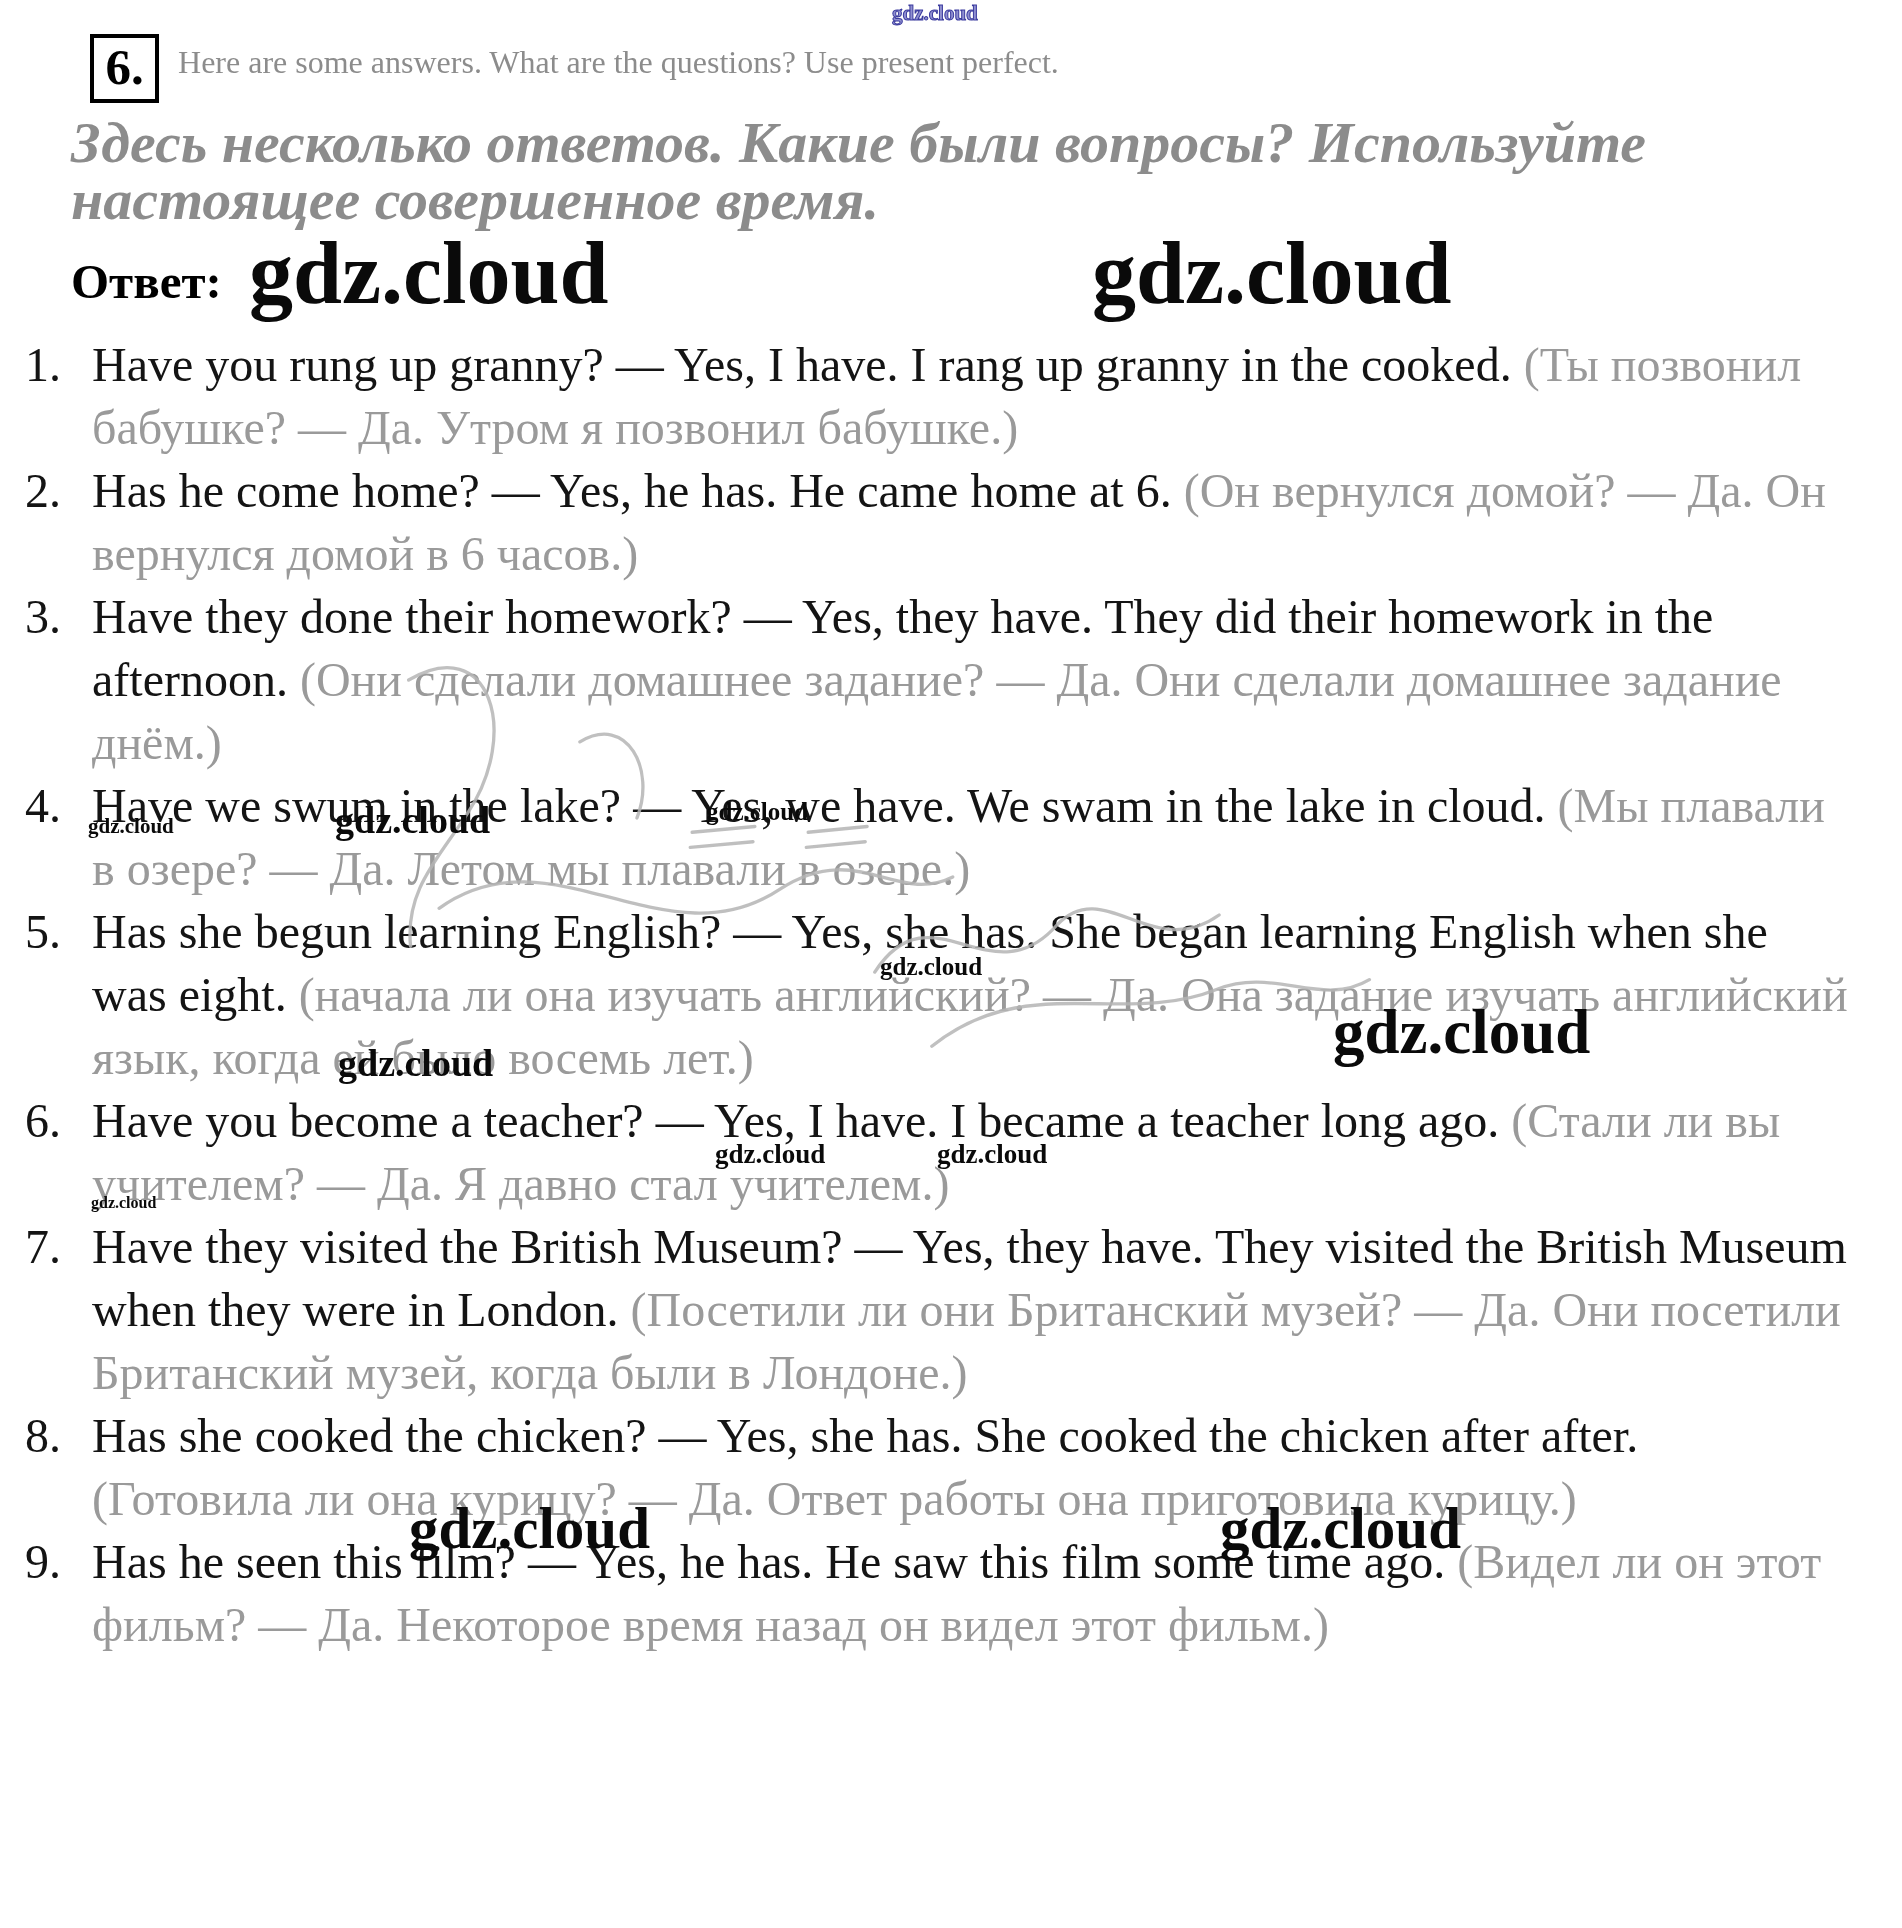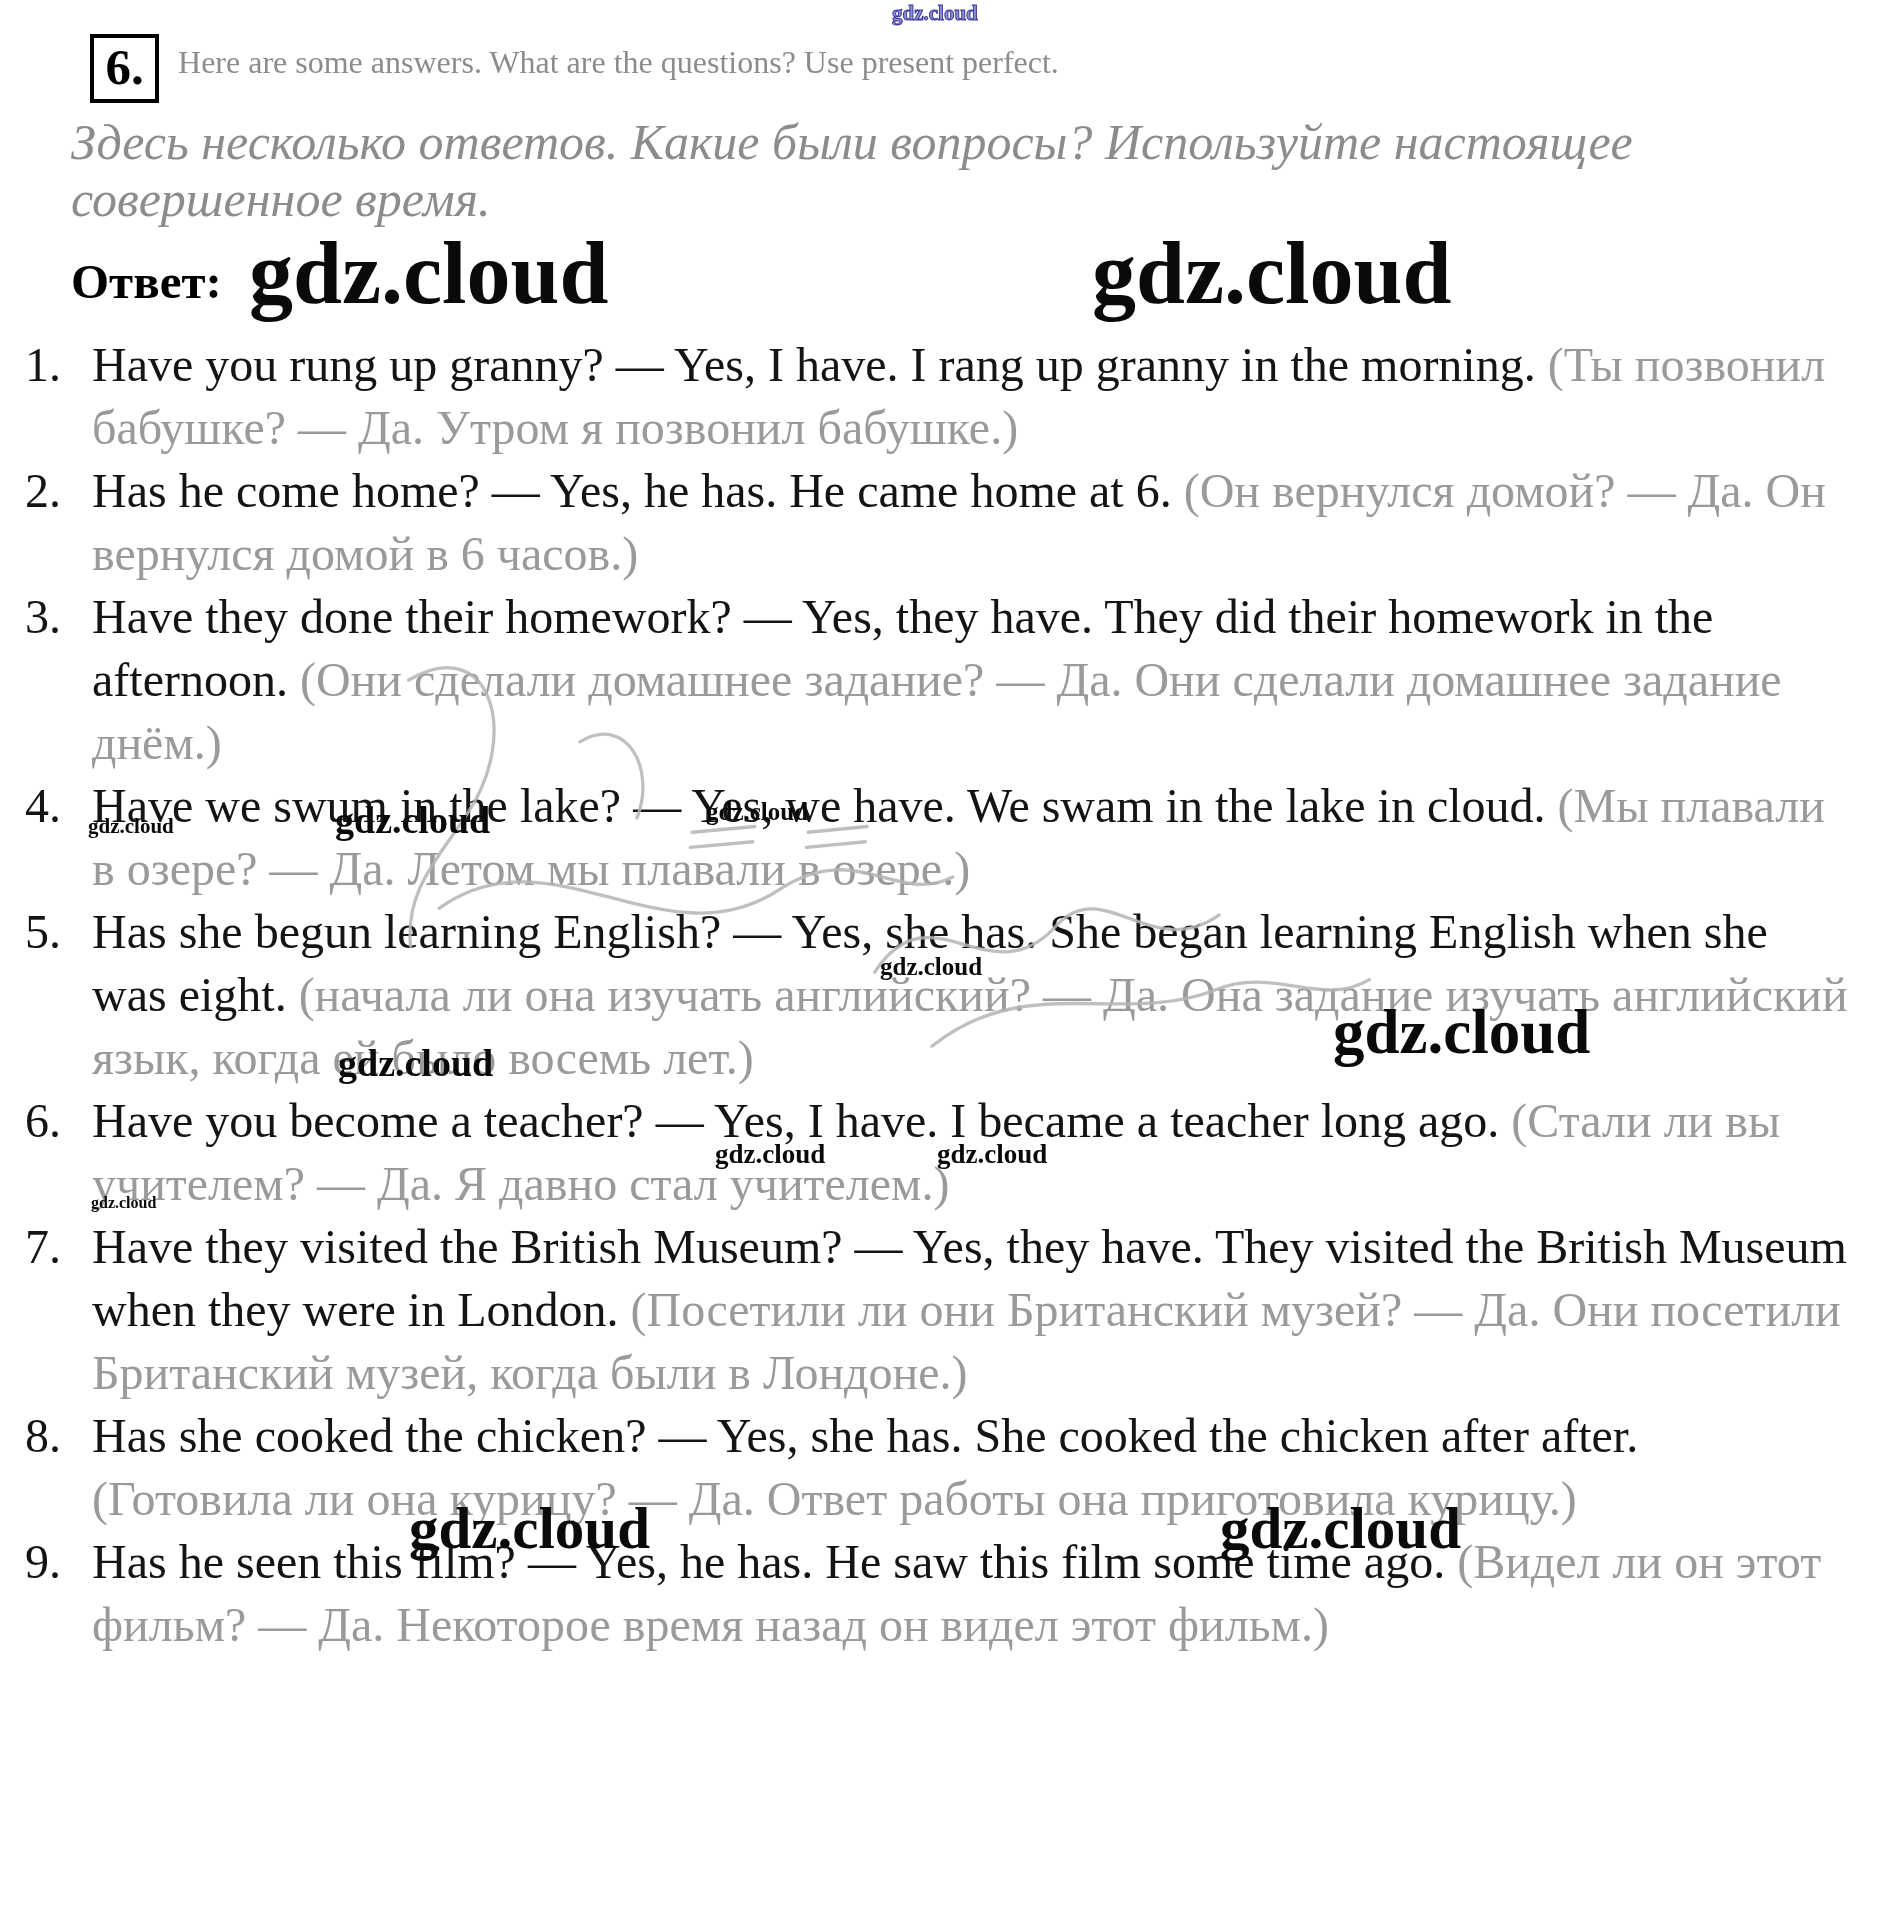--- a/index.html
+++ b/index.html
@@ -30,24 +30,25 @@
   }
   .header-task{
     font-size:32px;
     line-height:1.3;
     color:#8c8c8c;
     padding-top:7.6px;
   }
   .subheader{
     margin:11.4px 57px 0 71px;
     max-width:1712px;
-    font-size:50px;
+    font-size:58px;
     line-height:57px;
     font-style:italic;
     color:#8c8c8c;
+    font-weight:bold;
   }
   .answer-label{
     margin:25px 0 0 71px;
     font-size:49px;
     font-weight:bold;
     color:#000;
   }
   
   .answers{
     list-style:none;
@@ -115,21 +116,21 @@
   <div class="header-row">
     <div class="num-box">6.</div>
     <div class="header-task">Here are some answers. What are the questions? Use present perfect.</div>
   </div>
   <div class="subheader">Здесь несколько ответов. Какие были вопросы? Используйте настоящее совершенное время.</div>
   <div class="answer-label">Ответ:</div>
 
   <ol class="answers">
     <li>
       <span class="num">1.</span>
-      <span class="en">Have you rung up granny? — Yes, I have. I rang up granny in the morning.</span>
+      <span class="en">Have you rung up granny? — Yes, I have. I rang up granny in the cooked.</span>
       <span class="ru">(Ты позвонил бабушке? — Да. Утром я позвонил бабушке.)</span>
     </li>
     <li>
       <span class="num">2.</span>
       <span class="en">Has he come home? — Yes, he has. He came home at 6.</span>
       <span class="ru">(Он вернулся домой? —  Да. Он вернулся домой в 6 часов.)</span>
     </li>
     <li>
       <span class="num">3.</span>
       <span class="en">Have they done their homework? — Yes, they have. They did their homework in the afternoon.</span>

